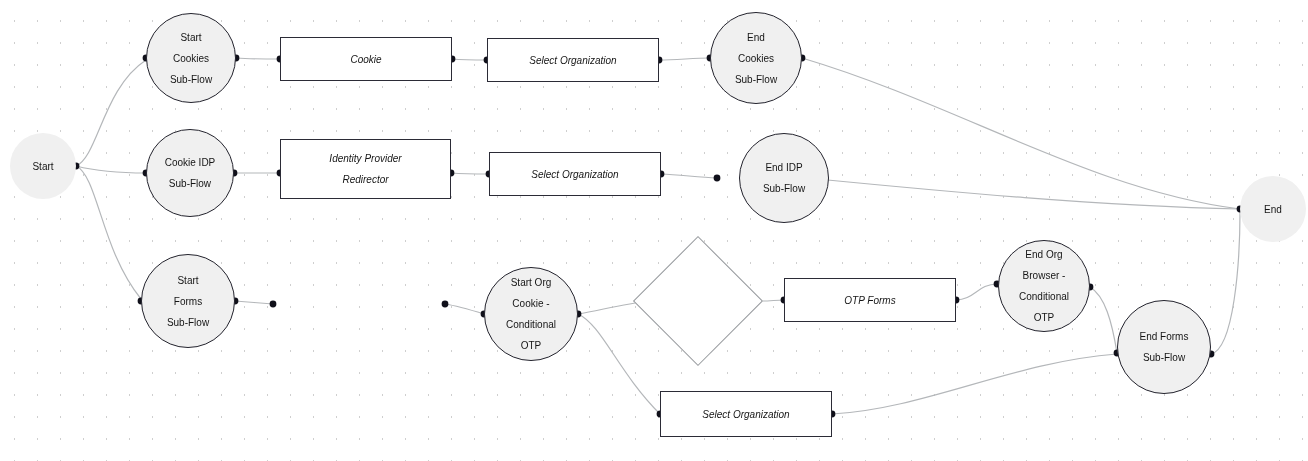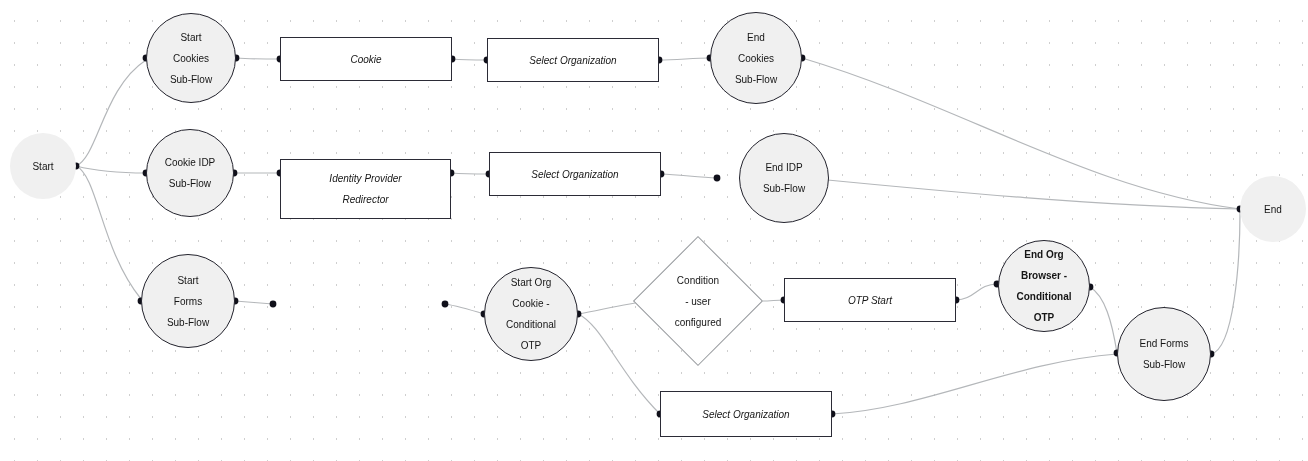--- a/index.html
+++ b/index.html
@@ -111,21 +111,21 @@
   <div class="node circle" style="left:710px;top:12px;width:92px;height:92px;">
     <span class="label">End
 Cookies
 Sub-Flow</span>
   </div>
 
   <div class="node circle" style="left:146px;top:129px;width:88px;height:88px;">
     <span class="label">Cookie IDP
 Sub-Flow</span>
   </div>
-  <div class="node rect" style="left:280px;top:159px;width:171px;height:60px;">
+  <div class="node rect" style="left:280px;top:139px;width:171px;height:60px;">
     <span class="label">Identity Provider
 Redirector</span>
   </div>
   <div class="node rect" style="left:489px;top:152px;width:172px;height:44px;">
     <span class="label">Select Organization</span>
   </div>
   <div class="node circle" style="left:739px;top:133px;width:90px;height:90px;">
     <span class="label">End IDP
 Sub-Flow</span>
   </div>
@@ -137,35 +137,32 @@
   </div>
   <div class="node circle" style="left:484px;top:267px;width:94px;height:94px;">
     <span class="label">Start Org
 Cookie -
 Conditional
 OTP</span>
   </div>
 
   <div class="node diamond-wrap" style="left:633px;top:236px;width:130px;height:130px;">
     <div class="diamond-shape"></div>
-    <span class="label diamond-label">Condition
-- user
-configured</span>
   </div>
 
   <div class="node rect" style="left:784px;top:278px;width:172px;height:44px;">
-    <span class="label">OTP Start</span>
+    <span class="label">OTP Forms</span>
   </div>
-  <div class="node circle" style="left:998px;top:240px;width:92px;height:92px;font-weight:bold;">
+  <div class="node circle" style="left:998px;top:240px;width:92px;height:92px;">
     <span class="label">End Org
 Browser -
 Conditional
 OTP</span>
   </div>
-  <div class="node circle" style="left:1117px;top:307px;width:94px;height:94px;">
+  <div class="node circle" style="left:1117px;top:300px;width:94px;height:94px;">
     <span class="label">End Forms
 Sub-Flow</span>
   </div>
   <div class="node rect" style="left:660px;top:391px;width:172px;height:46px;">
     <span class="label">Select Organization</span>
   </div>
 
   <div class="node terminal" style="left:1240px;top:176px;width:66px;height:66px;">
     <span class="label">End</span>
   </div>

